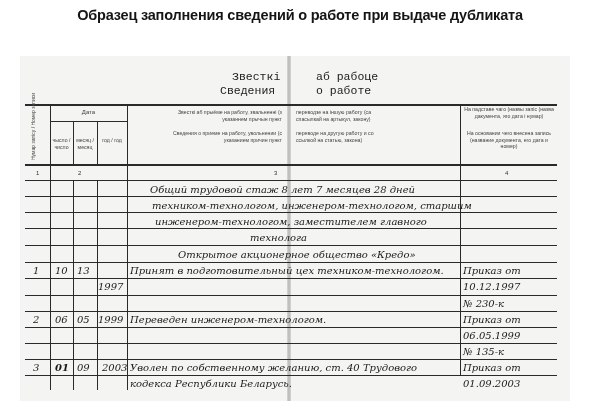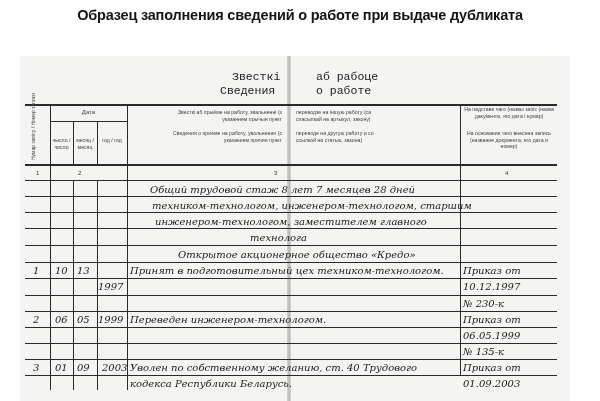--- a/index.html
+++ b/index.html
@@ -118,19 +118,19 @@
 <div class="hand" style="left:33px;top:313px;">2</div>
 <div class="hand" style="left:55px;top:313px;">06</div>
 <div class="hand" style="left:77px;top:313px;">05</div>
 <div class="hand" style="left:98px;top:313px;">1999</div>
 <div class="hand" style="left:130px;top:313px;">Переведен инженером-технологом.</div>
 <div class="hand" style="left:463px;top:313px;">Приказ от</div>
 <div class="hand" style="left:463px;top:329px;">06.05.1999</div>
 <div class="hand" style="left:463px;top:345px;">№ 135-к</div>
 
 <div class="hand" style="left:33px;top:361px;">3</div>
-<div class="hand" style="left:55px;top:361px;">01</div>
+<div class="hand" style="left:55px;top:361px;font-weight:bold;">01</div>
 <div class="hand" style="left:77px;top:361px;">09</div>
 <div class="hand" style="left:102px;top:361px;">2003</div>
 <div class="hand" style="left:130px;top:361px;">Уволен по собственному желанию, ст. 40 Трудового</div>
 <div class="hand" style="left:130px;top:377px;">кодекса Республики Беларусь.</div>
 <div class="hand" style="left:463px;top:361px;">Приказ от</div>
 <div class="hand" style="left:463px;top:377px;">01.09.2003</div>
 
 </body></html>

